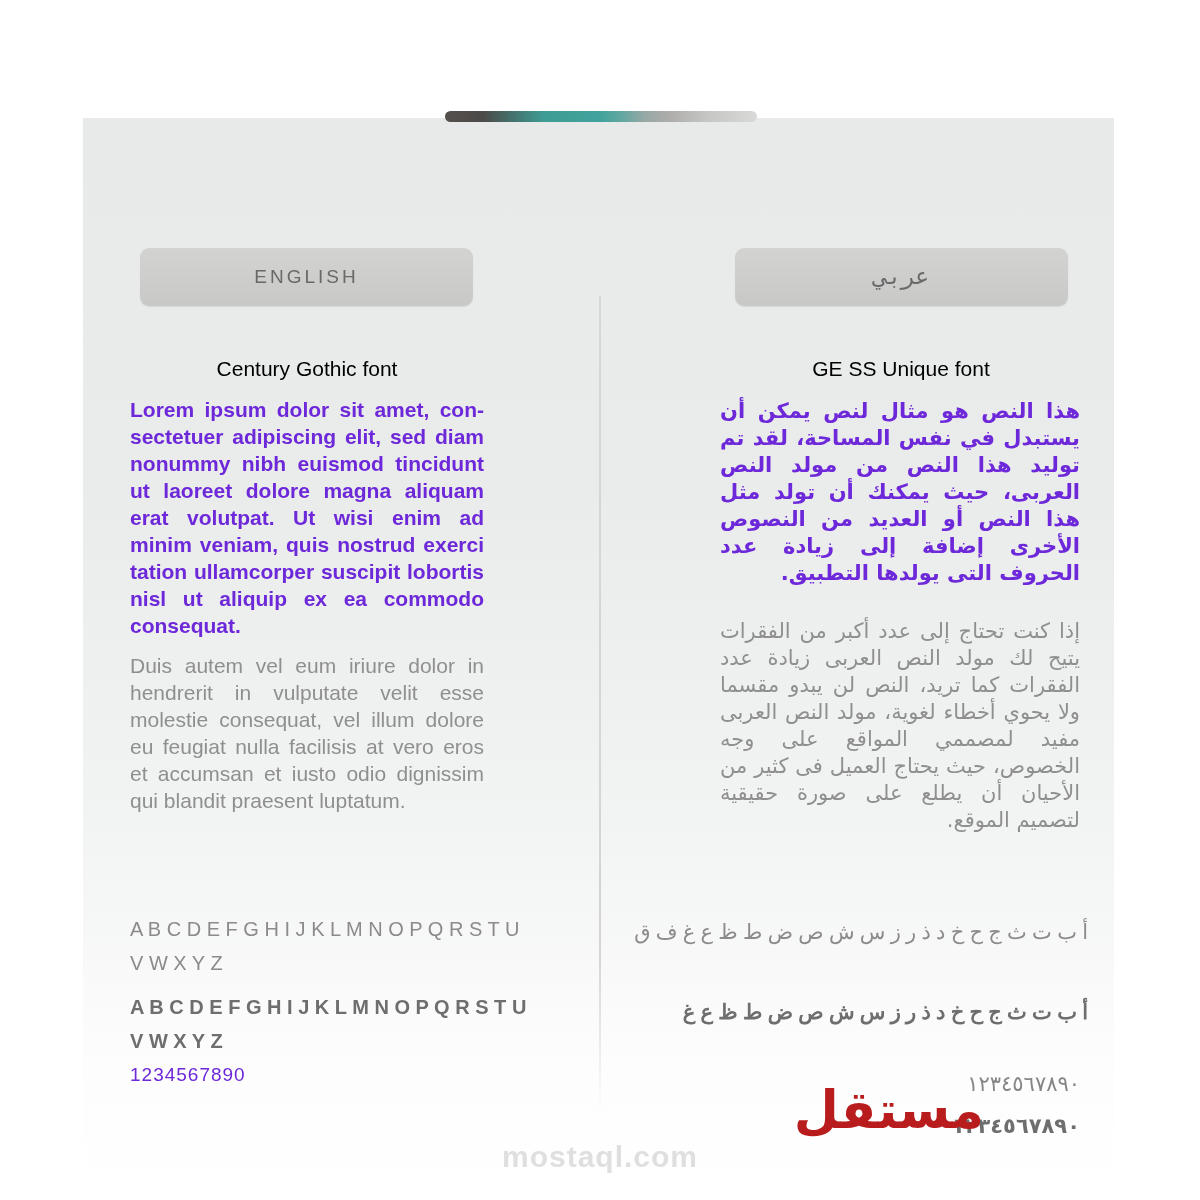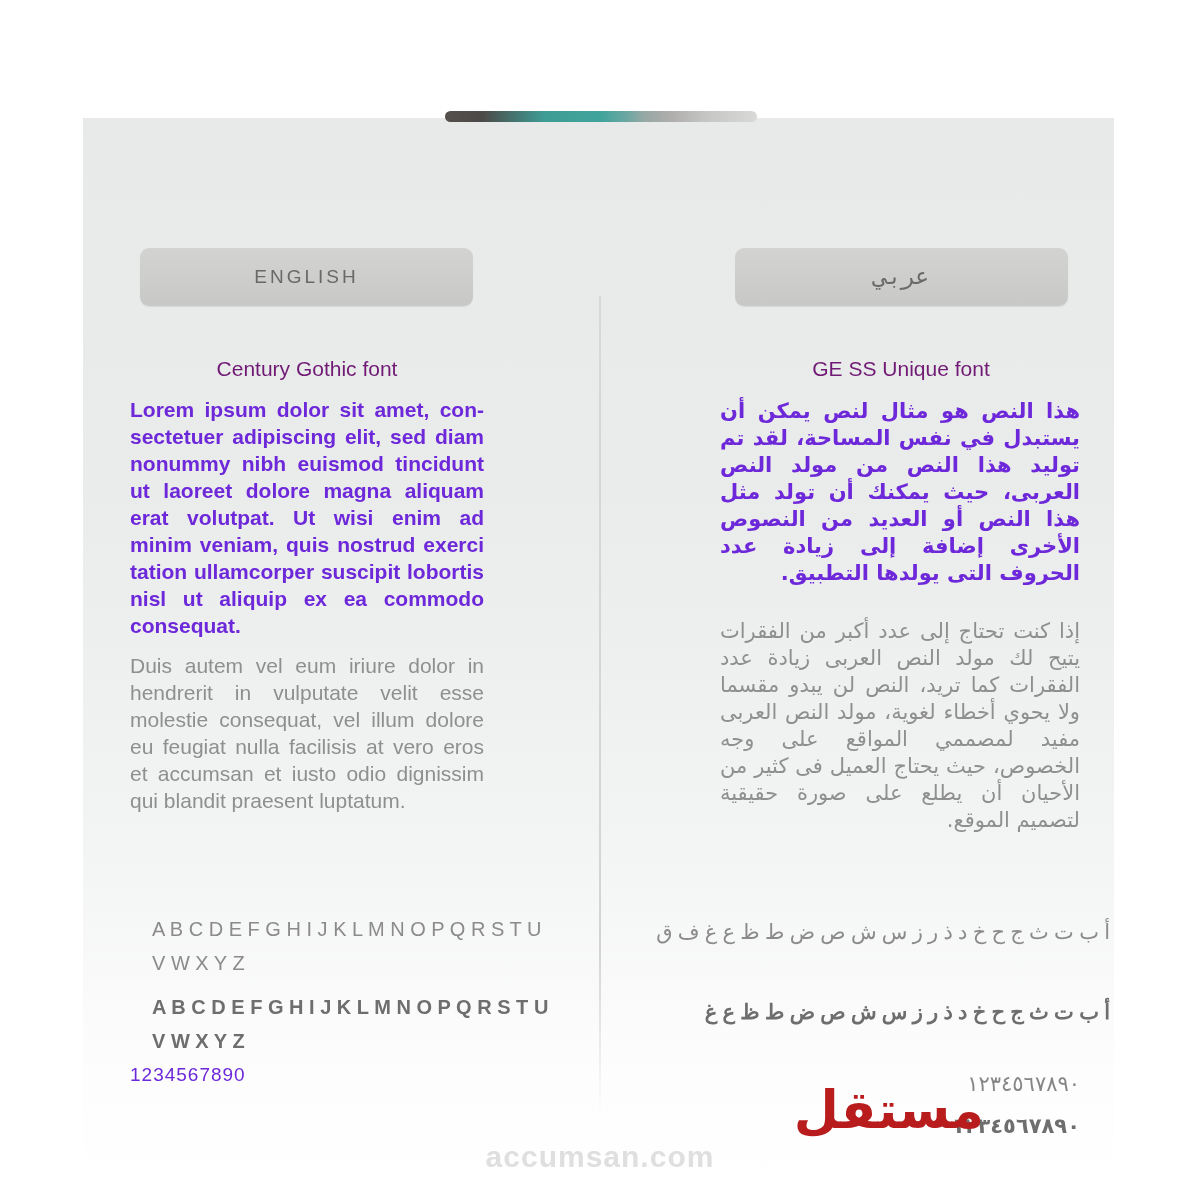--- a/index.html
+++ b/index.html
@@ -21,36 +21,36 @@
   }
   .btn{
     position:absolute;top:248px;width:333px;height:58px;border-radius:9px;
     background:linear-gradient(180deg,#d3d3d2 0%,#c8c8c7 100%);
     color:#696969;display:flex;align-items:center;justify-content:center;
     box-shadow:0 1px 1px rgba(0,0,0,0.08);cursor:pointer;
   }
   .btn-en{left:140px;font-size:19px;letter-spacing:3px;}
   .btn-ar{left:735px;font-size:23px;font-family:Liberation Mono, monospace;}
   .font-title{
-    position:absolute;top:357px;font-size:21px;color:#701a75;text-align:center;
+    position:absolute;top:357px;font-size:21px;color:#000000;text-align:center;
   }
   .font-title.en{left:130px;width:354px;}
   .font-title.ar{left:722px;width:358px;}
   .para{
     position:absolute;font-size:21px;line-height:27px;text-align:justify;
   }
   .para.en{left:130px;width:354px;font-family:"Liberation Sans",sans-serif;}
   .para.ar{left:720px;width:360px;direction:rtl;font-family:"DejaVu Sans",sans-serif;}
   .para.bold{font-weight:bold;color:#6d28d9;}
   .para.reg{font-weight:normal;color:#8f8f8f;}
   .en-para1{top:396px;}
   .en-para2{top:652px;}
   .ar-para1{top:398px;}
   .ar-para2{top:618px;}
-  .alpha{position:absolute;white-space:nowrap;margin-left:22px;}
+  .alpha{position:absolute;white-space:nowrap;}
   .alpha .line{white-space:nowrap;}
   .alpha.en{left:130px;width:430px;text-align:left;font-size:20px;line-height:34px;}
   .alpha.ar{left:643px;width:445px;text-align:right;direction:rtl;font-size:21px;line-height:36px;font-family:Liberation Serif, serif;}
   .alpha.reg{color:#8b8b8b;font-weight:normal;}
   .alpha.bold{color:#6e6e6e;font-weight:bold;}
   .en-alpha-reg{top:912px;}
   .en-alpha-bold{top:990px;}
   .ar-alpha-reg{top:914px;}
   .ar-alpha-bold{top:994px;}
   .nums{position:absolute;color:#6d28d9;}
@@ -100,13 +100,13 @@
 <div class="alpha ar reg ar-alpha-reg">
   <div class="line">أ ب ت ث ج ح خ د ذ ر ز س ش ص ض ط ظ ع غ ف ق</div>
 </div>
 <div class="alpha ar bold ar-alpha-bold">
   <div class="line">أ ب ت ث ج ح خ د ذ ر ز س ش ص ض ط ظ ع غ</div>
 </div>
 <div class="nums ar-nums ar-nums-reg">١٢٣٤٥٦٧٨٩٠</div>
 <div class="nums ar-nums ar-nums-bold">١٢٣٤٥٦٧٨٩٠</div>
 
 <div class="wm-logo">مستقل</div>
-<div class="wm-domain">accumsan.com</div>
+<div class="wm-domain">mostaql.com</div>
 
 </body></html>

